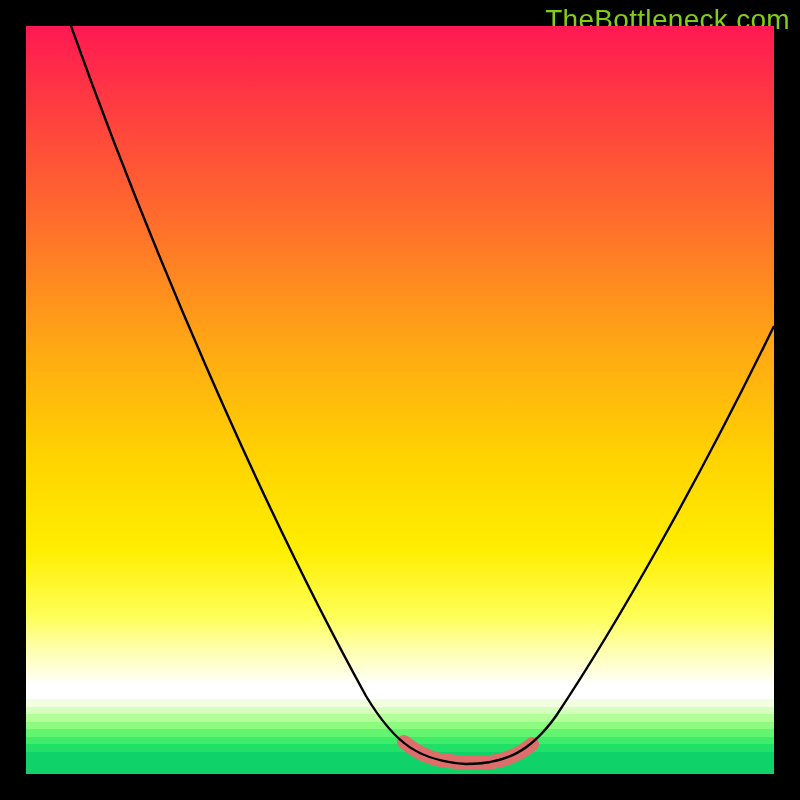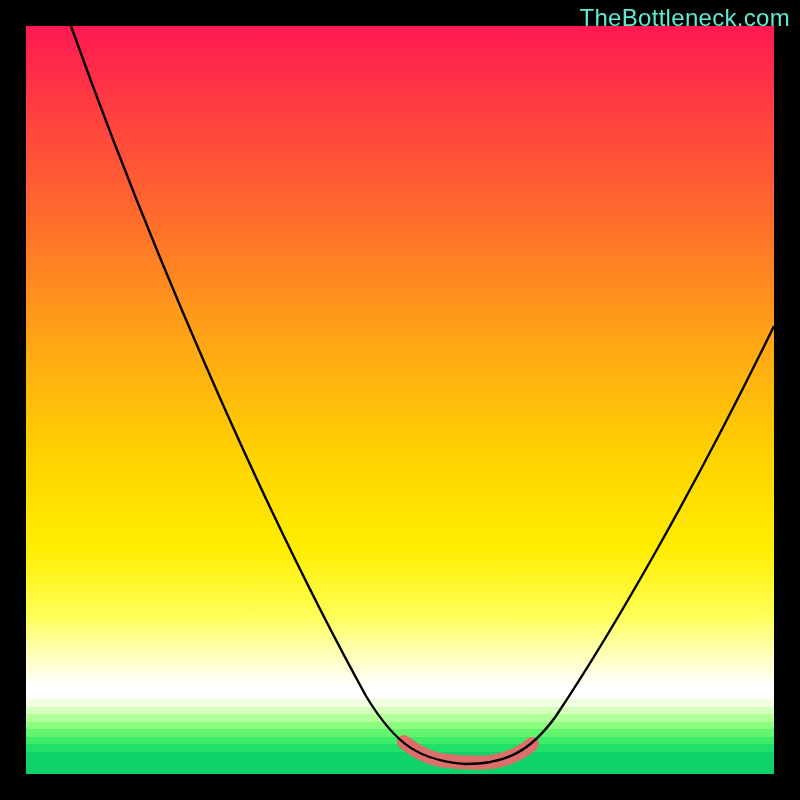--- a/index.html
+++ b/index.html
@@ -55,22 +55,22 @@
     height: 90px;
     display: flex;
     flex-direction: column;
   }
   .bands div { width: 100%; }
 
   .watermark {
     position: absolute;
     top: 4px;
     right: 10px;
-    color: #5eead4;
-    font-size: 24px;
+    color: #84cc16;
+    font-size: 28px;
     letter-spacing: 0.3px;
     user-select: none;
   }
   svg.curve {
     position: absolute;
     left: 0; top: 0;
     width: 748px;
     height: 748px;
     overflow: visible;
   }

